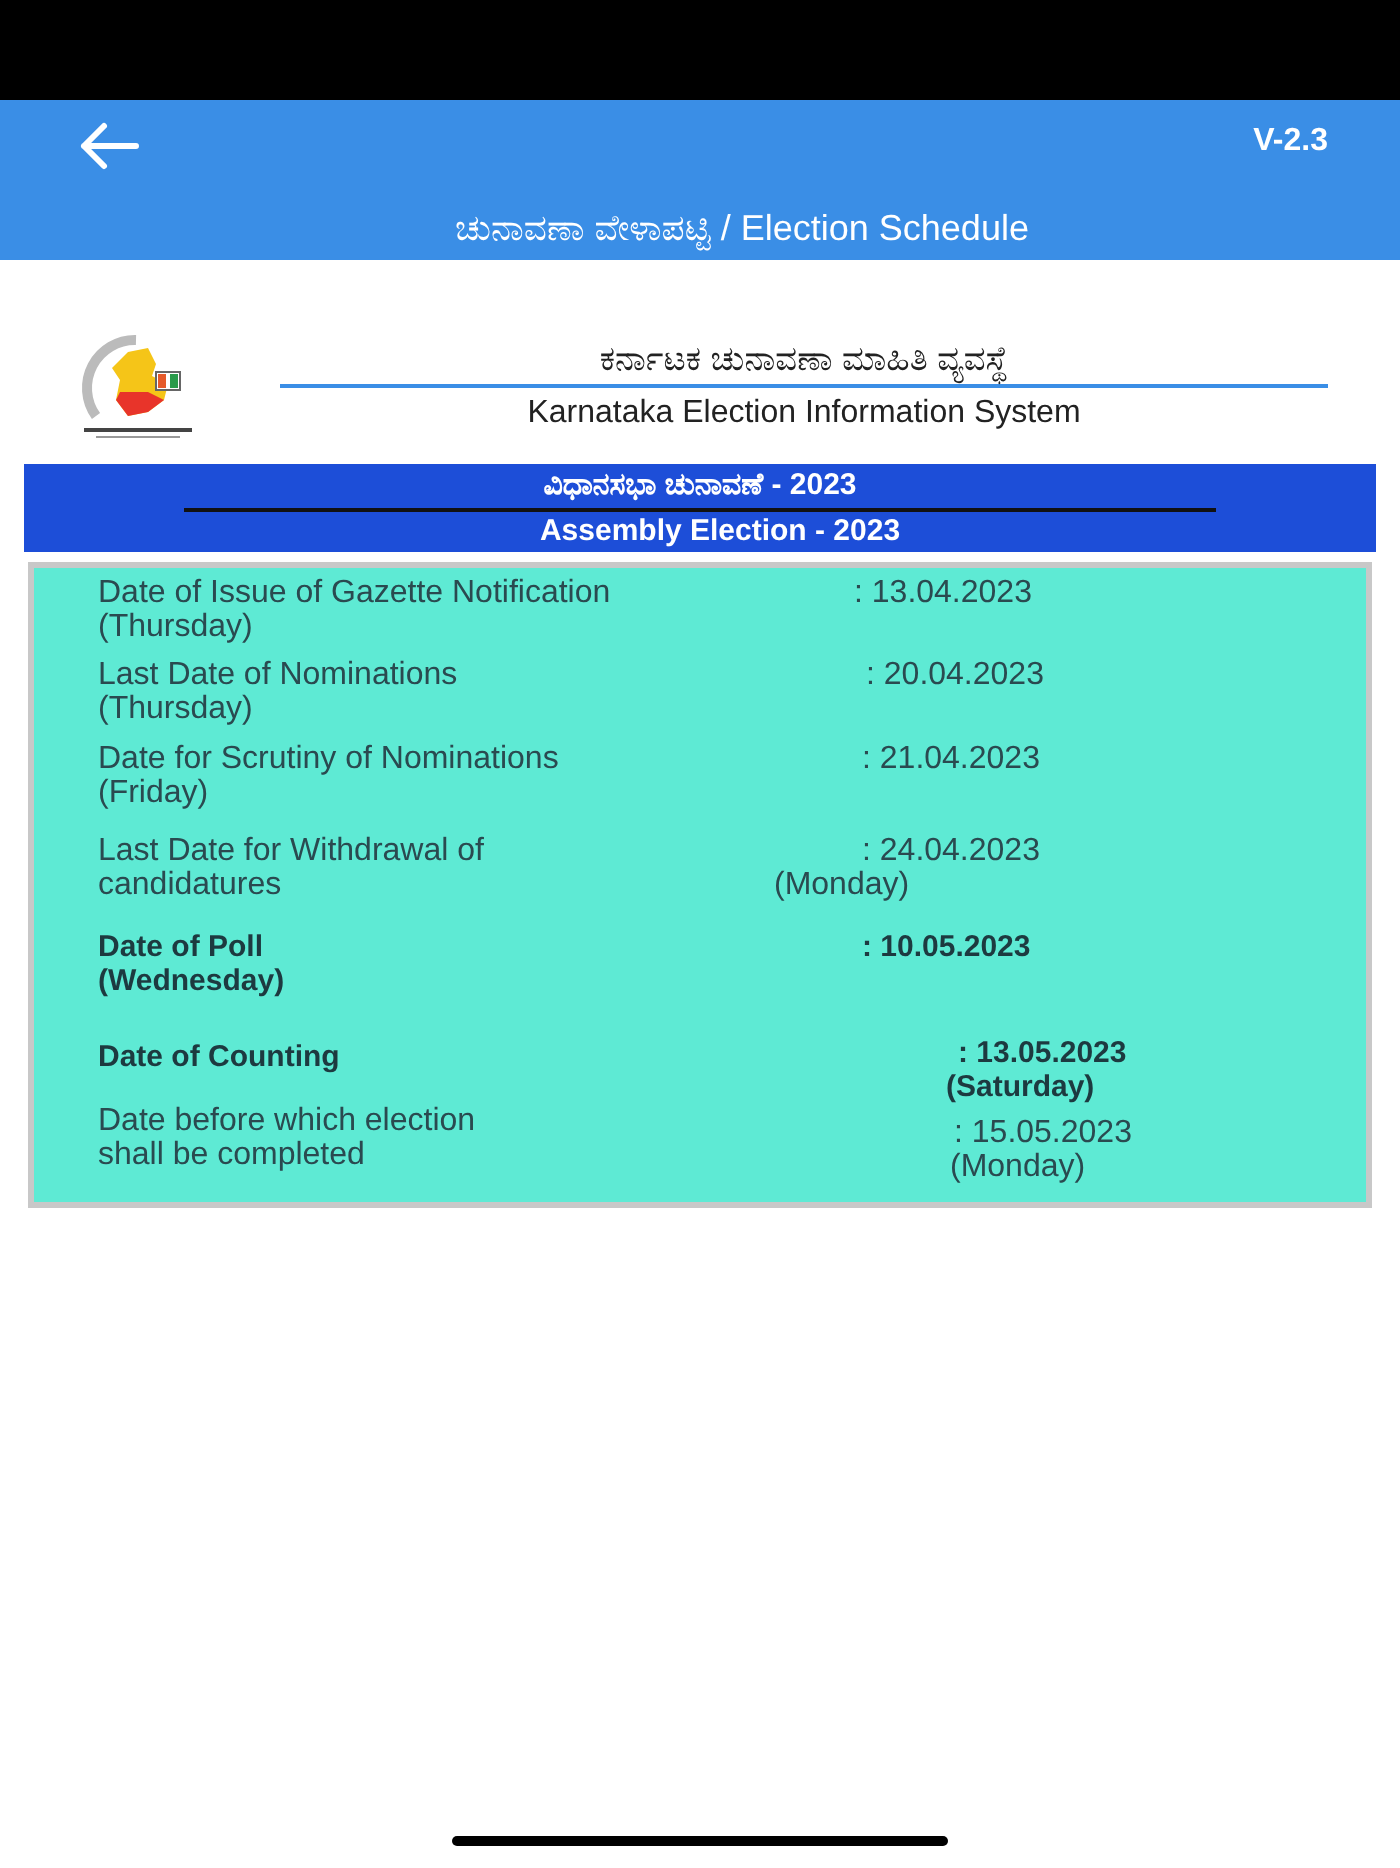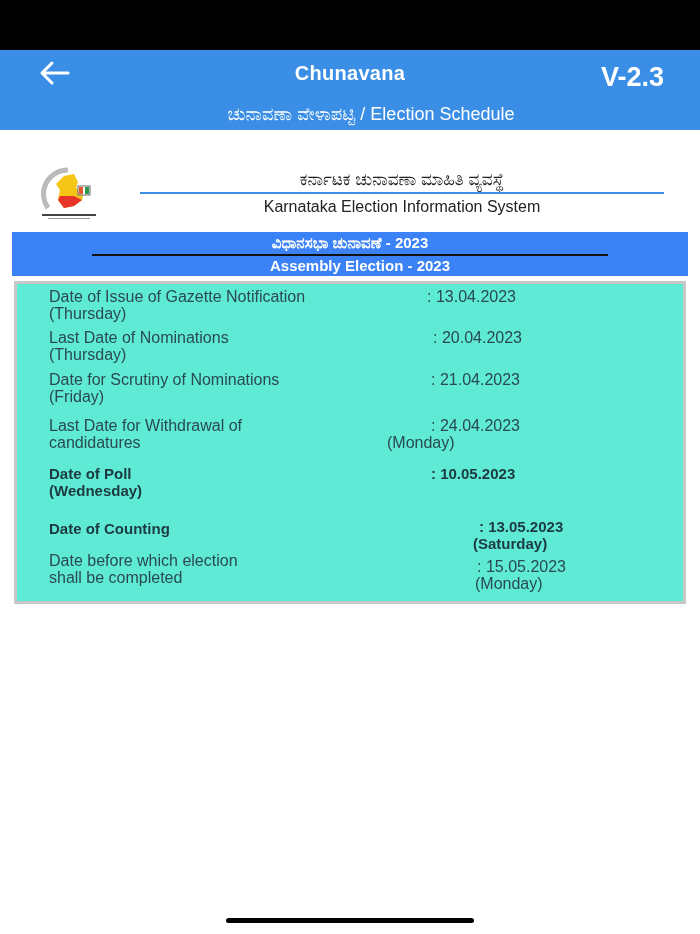--- a/index.html
+++ b/index.html
@@ -5,29 +5,29 @@
   * { box-sizing: border-box; margin: 0; padding: 0; }
   html, body { width: 700px; height: 934px; background: #ffffff; overflow: hidden; }
   body { font-family: "Liberation Sans", "DejaVu Sans", sans-serif; position: relative; }
 
   .status-bar { position: absolute; left: 0; top: 0; width: 700px; height: 50px; background: #000000; }
 
   .app-bar { position: absolute; left: 0; top: 50px; width: 700px; height: 80px; background: #3a8ee6; color: #ffffff; }
   .back-btn { position: absolute; left: 38px; top: 10px; width: 36px; height: 28px; cursor: pointer; }
   .back-btn svg { width: 32px; height: 26px; }
   .app-title { position: absolute; left: 0; right: 0; top: 12px; text-align: center; font-size: 20px; font-weight: bold; letter-spacing: 0.3px; }
-  .version { position: absolute; right: 36px; top: 12px; font-size: 27px; font-weight: bold; }
+  .version { position: absolute; right: 36px; top: 12px; font-size: 16px; font-weight: bold; }
   .subtitle { position: absolute; left: 0; right: 0; top: 54px; text-align: center; font-size: 18px; margin-left: 42px; }
 
   .header-block { position: absolute; left: 0; top: 160px; width: 700px; height: 70px; }
   .logo { position: absolute; left: 38px; top: 6px; width: 62px; height: 58px; }
   .kn-title { position: absolute; left: 140px; top: 10px; width: 524px; text-align: center; font-size: 17px; color: #222; padding-bottom: 2px; border-bottom: 2px solid #3a8ee6; }
   .en-title { position: absolute; left: 140px; top: 38px; width: 524px; text-align: center; font-size: 16px; color: #222; }
 
-  .banner { position: absolute; left: 12px; top: 232px; width: 676px; height: 44px; background: #3b82f6; color: #ffffff; font-weight: bold; text-align: center; }
+  .banner { position: absolute; left: 12px; top: 232px; width: 676px; height: 44px; background: #1d4ed8; color: #ffffff; font-weight: bold; text-align: center; }
   .banner .b1 { position: absolute; left: 0; right: 0; top: 2px; font-size: 15px; }
   .banner .rule { position: absolute; left: 80px; right: 80px; top: 22px; height: 2px; background: #111; }
   .banner .b2 { position: absolute; left: 0; right: 0; top: 25px; font-size: 15px; padding-left: 20px; }
 
   .schedule { position: absolute; left: 14px; top: 281px; width: 672px; height: 323px; border: 3px solid #c8c8c8; background: #5eead4; color: #2a4a50; }
   .row { position: absolute; font-size: 16px; line-height: 17px; }
   .row .lbl { position: absolute; left: 0; top: 0; white-space: nowrap; }
   .row .val { position: absolute; top: 0; white-space: nowrap; }
   .row.bold { font-weight: bold; color: #1d3a40; font-size: 15px; }
 
@@ -37,21 +37,20 @@
 <body>
 
 <div class="status-bar"></div>
 
 <div class="app-bar">
   <div class="back-btn">
     <svg viewBox="0 0 32 26">
         <path d="M30 13 H4 M14 3 L4 13 L14 23" stroke="#fff" stroke-width="3" fill="none" stroke-linecap="round" stroke-linejoin="round"></path>
       </svg>
   </div>
-  <div class="app-title">Chunavana</div>
   <div class="version">V-2.3</div>
   <div class="subtitle">ಚುನಾವಣಾ ವೇಳಾಪಟ್ಟಿ /  Election Schedule</div>
 </div>
 
 <div class="header-block">
   <svg class="logo" viewBox="0 0 62 58">
     <path d="M30 4 A24 24 0 0 0 10 42" stroke="#bbb" stroke-width="5" fill="none"></path>
     <path d="M26 10 L36 8 L40 16 L38 22 L46 26 L44 34 L36 40 L26 42 L20 34 L22 24 L18 18 Z" fill="#f5c518"></path>
     <path d="M22 30 L36 30 L44 34 L36 40 L26 42 L20 34 Z" fill="#e8342a"></path>
     <rect x="40" y="20" width="12" height="9" fill="#fff" stroke="#666" stroke-width="1"></rect>

